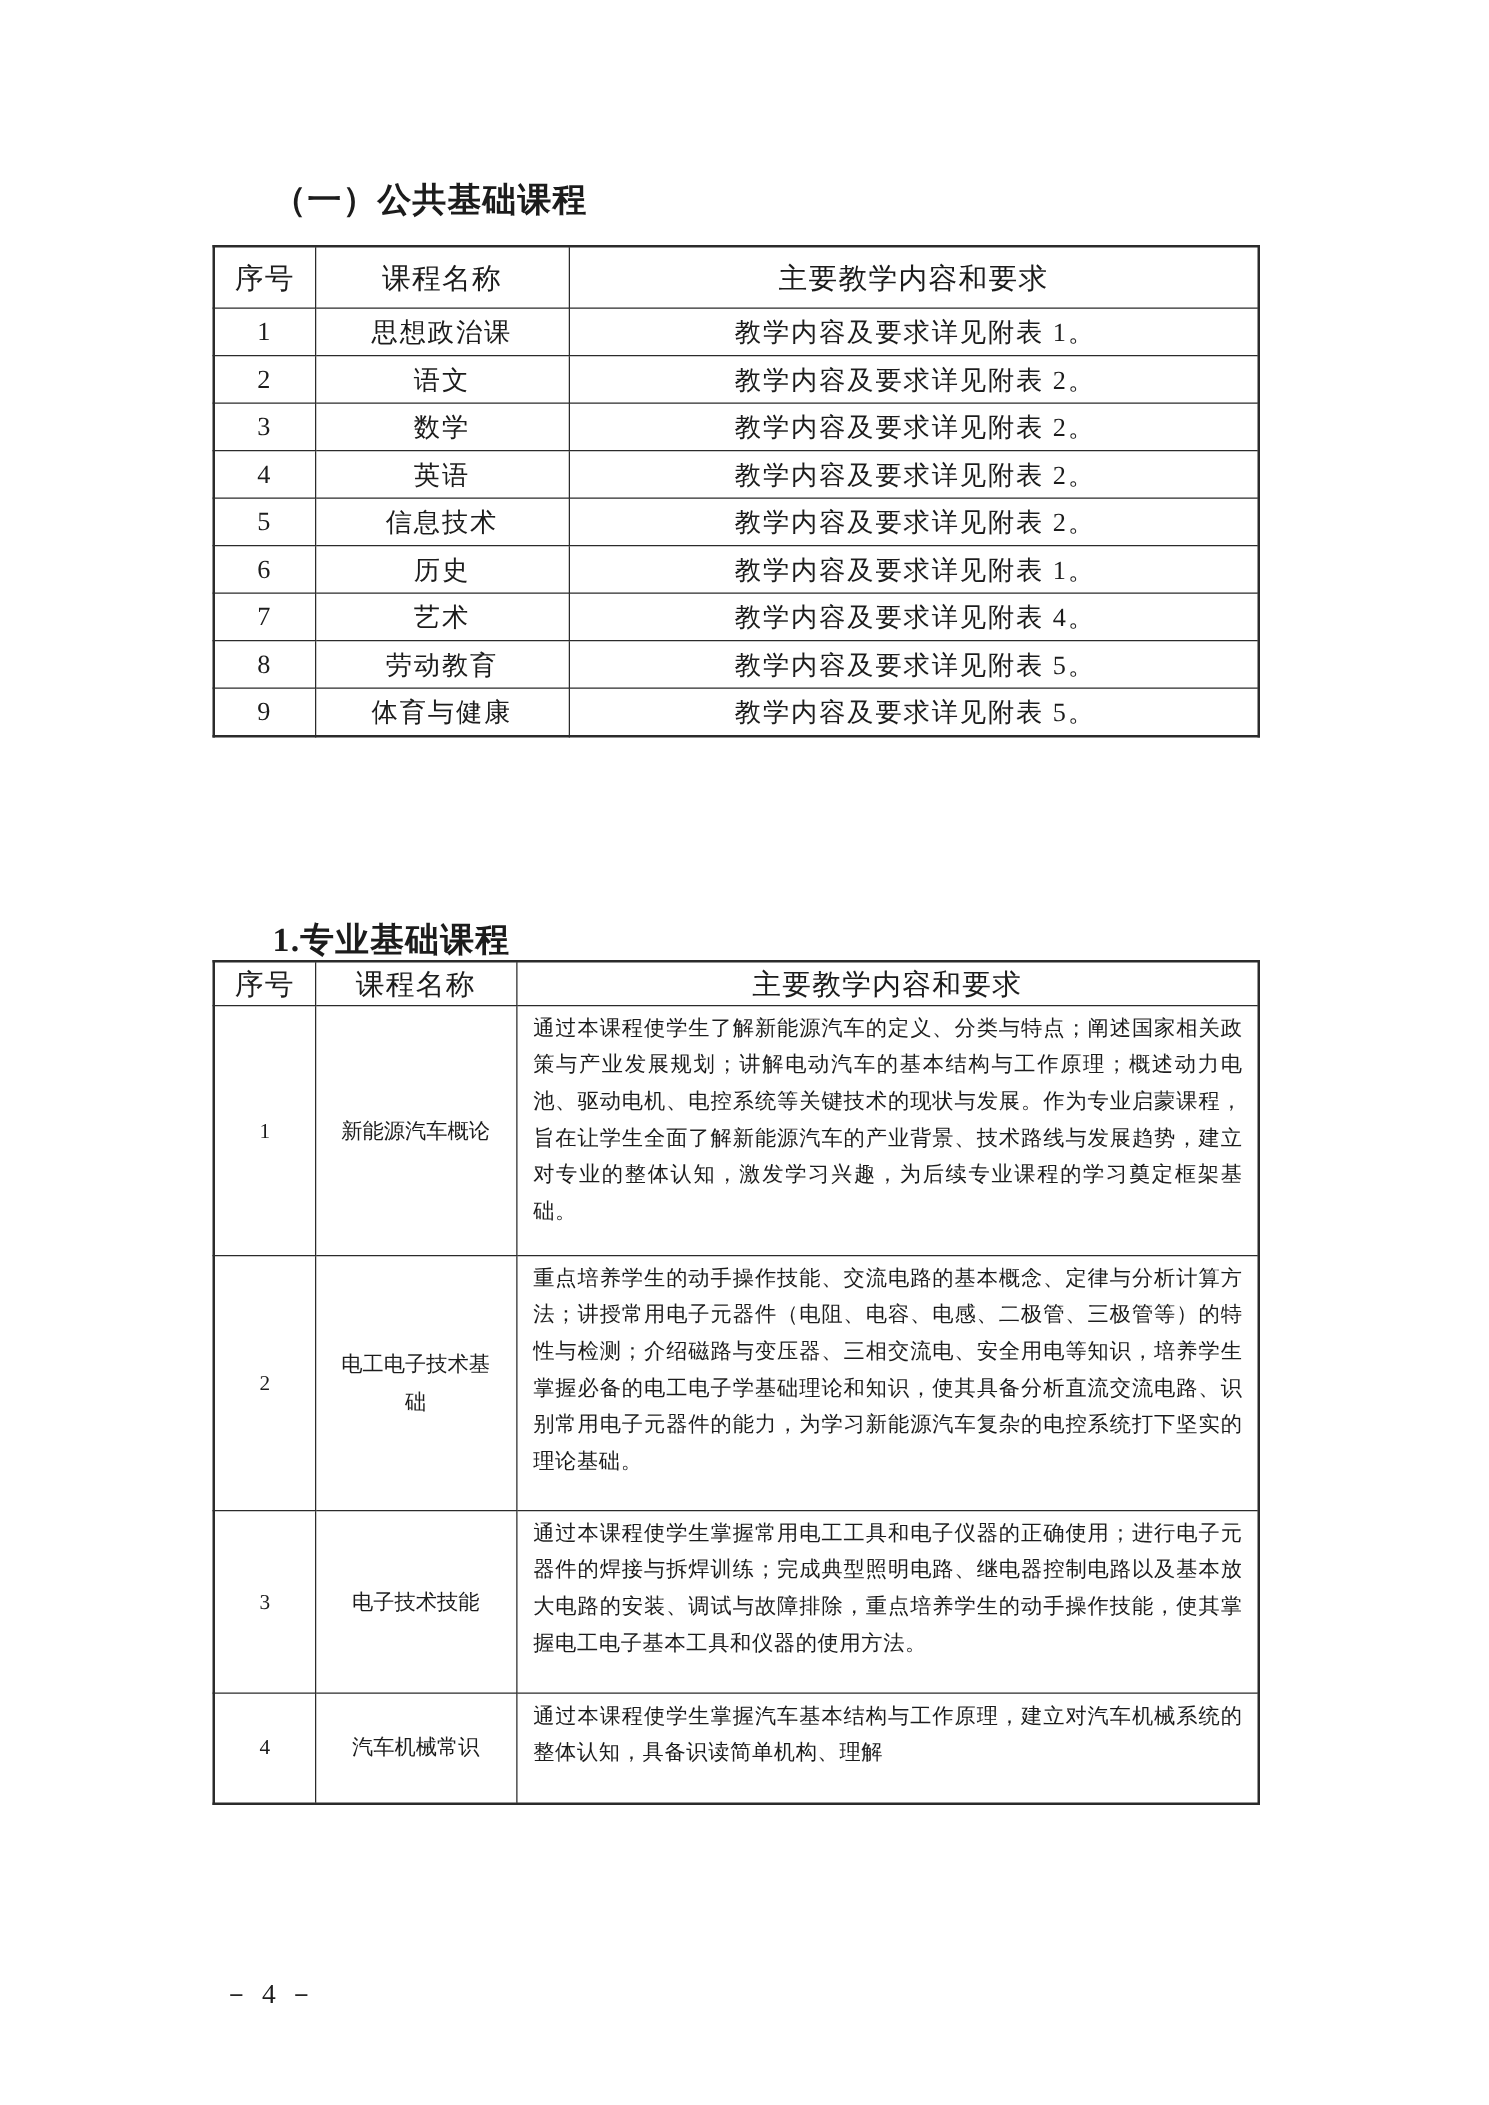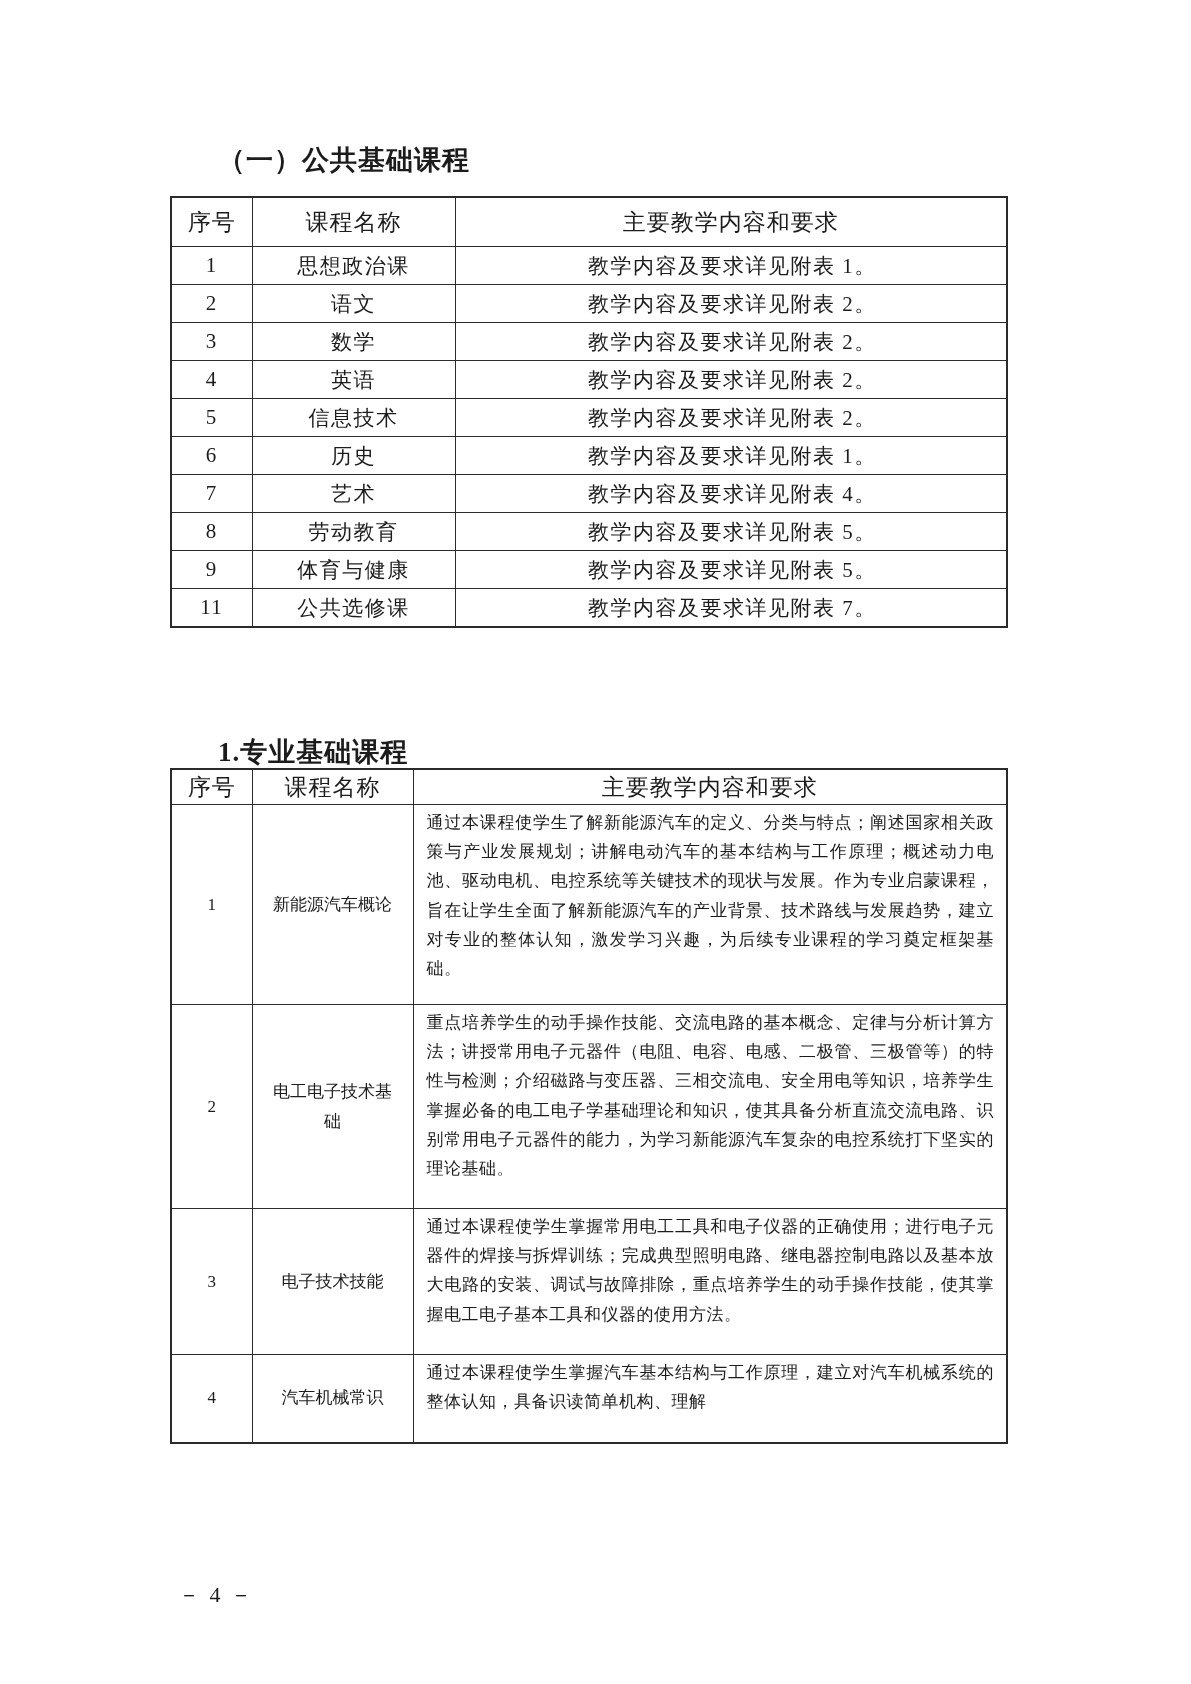--- a/index.html
+++ b/index.html
@@ -135,25 +135,20 @@
       <tr>
         <td class="num">8</td>
         <td class="name">劳动教育</td>
         <td class="desc">教学内容及要求详见附表 5。</td>
       </tr>
       <tr>
         <td class="num">9</td>
         <td class="name">体育与健康</td>
         <td class="desc">教学内容及要求详见附表 5。</td>
       </tr>
-      <tr>
-        <td class="num">11</td>
-        <td class="name">公共选修课</td>
-        <td class="desc">教学内容及要求详见附表 7。</td>
-      </tr>
     </tbody>
   </table>
 
   <div class="section-title h3">1.专业基础课程</div>
 
   <table class="doc t2">
     <colgroup>
         <col class="c1">
         <col class="c2">
         <col class="c3">

